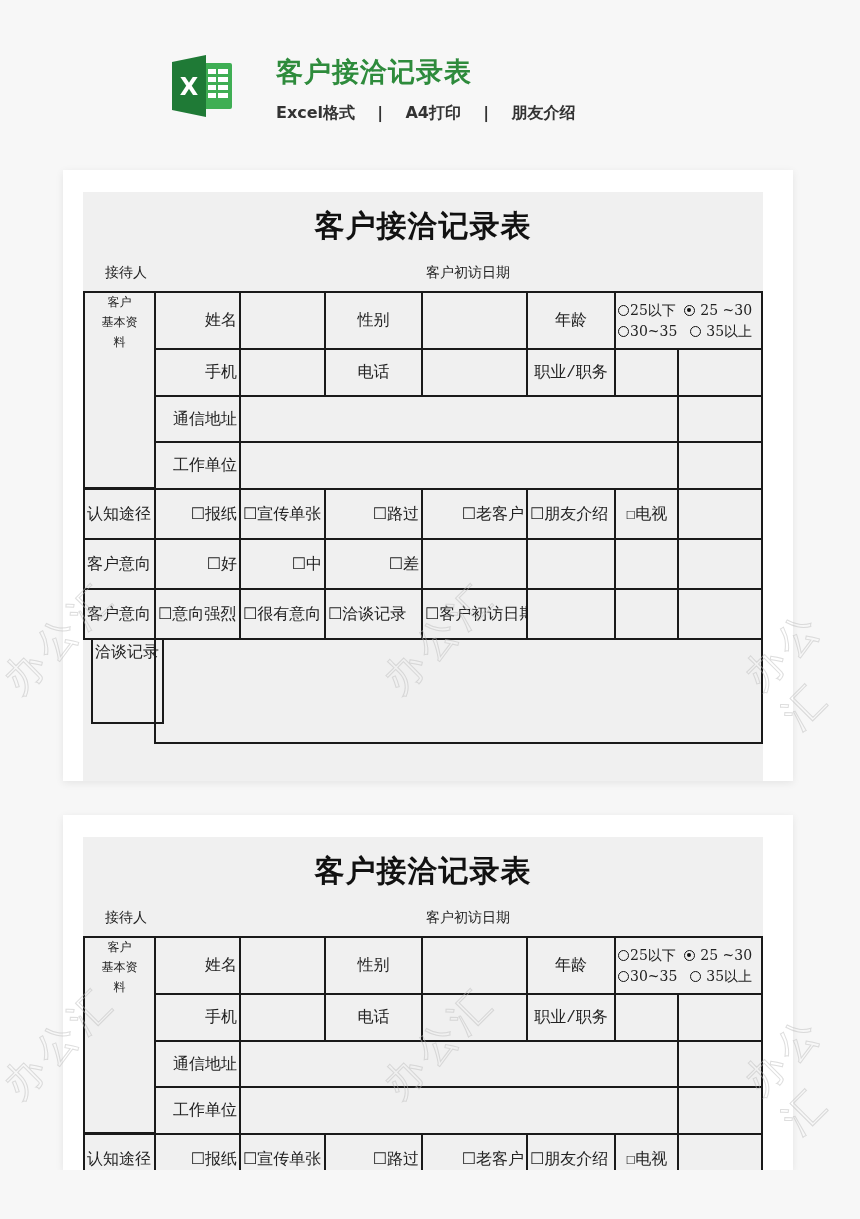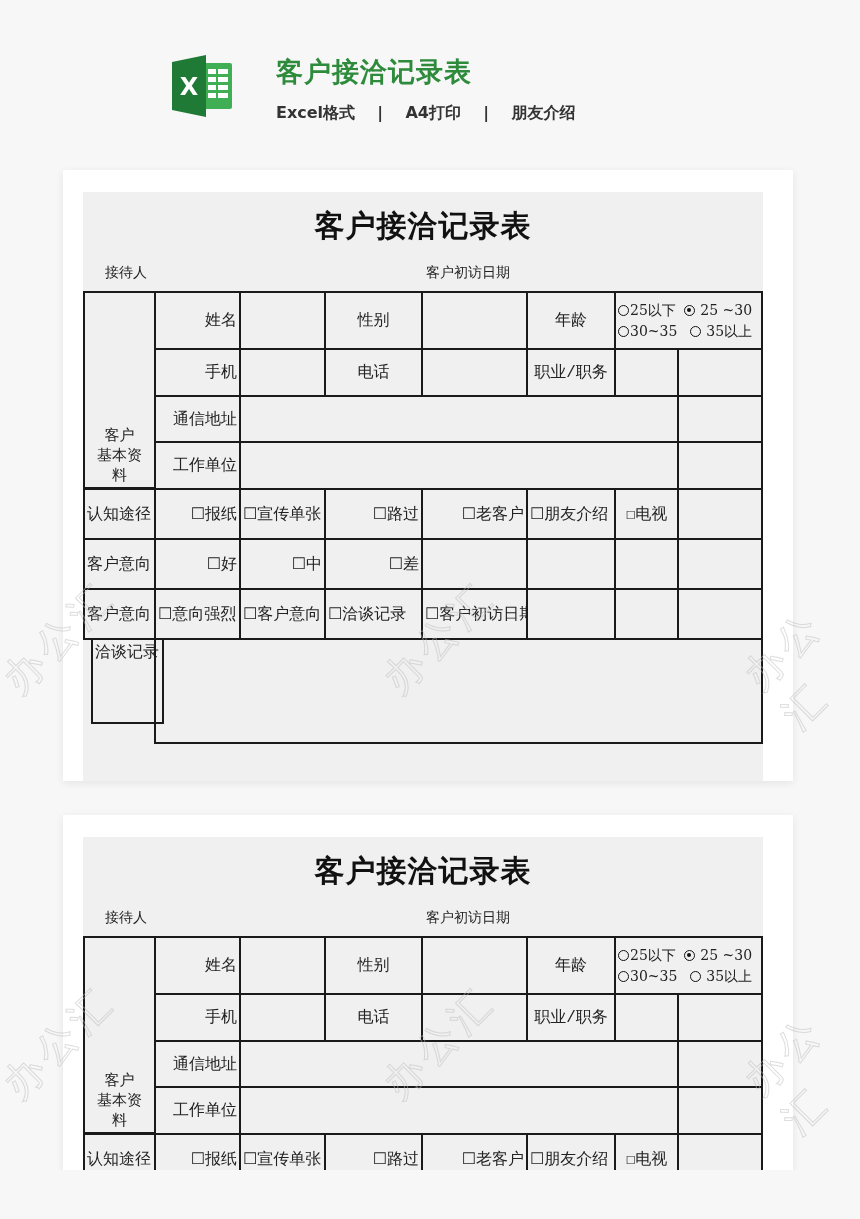--- a/index.html
+++ b/index.html
@@ -22,21 +22,21 @@
   .doc-title { position: absolute; left: 0; top: 14px; width: 680px; text-align: center; font-size: 30px; font-weight: bold; letter-spacing: 1px; color: #111; }
   .meta-left { position: absolute; left: 22px; top: 72px; font-size: 14px; }
   .meta-mid { position: absolute; left: 343px; top: 72px; font-size: 14px; }
 
   .grid { position: absolute; left: 0; top: 99px; }
   .cell { position: absolute; border: 2px solid #1a1a1a; font-size: 16px; display: flex; align-items: center; white-space: nowrap; overflow: hidden; }
   .r { justify-content: flex-end; padding-right: 2px; }
   .c { justify-content: center; font-family: Liberation Mono, monospace; }
   .l { justify-content: flex-start; padding-left: 2px; }
   .top { align-items: flex-start; padding-top: 2px; }
-  .stack { flex-direction: column; justify-content: flex-end; line-height: 20px; font-size: 15px; }
+  .stack { flex-direction: column; justify-content: flex-start; line-height: 20px; font-size: 12px; }
   .age { flex-direction: column; align-items: flex-start; justify-content: center; font-size: 14px; line-height: 21px; padding-left: 2px; }
   .age .row { display: flex; gap: 8px; }
   .radio { display: inline-block; width: 11px; height: 11px; border: 1.5px solid #111; border-radius: 50%; position: relative; margin-right: 1px; vertical-align: -1px; }
   .radio.on::after { content: ""; position: absolute; left: 2px; top: 2px; width: 4px; height: 4px; background: #111; border-radius: 50%; }
 
   .bottom-fade { position: absolute; left: 0; top: 1170px; width: 860px; height: 49px; background: #f7f7f7; }
 
   .wm { position: absolute; font-family: "DejaVu Sans", sans-serif; font-size: 40px; color: rgba(200,200,200,0.35); transform: rotate(-45deg); pointer-events: none; letter-spacing: 6px; -webkit-text-stroke: 1px rgba(190,190,190,0.5); color: transparent; }
 </style>
 </head>
@@ -131,21 +131,21 @@
       <div class="cell r" style="left:71px;top:247px;width:87px;height:52px;">☐好</div>
       <div class="cell r" style="left:156px;top:247px;width:87px;height:52px;">☐中</div>
       <div class="cell r" style="left:241px;top:247px;width:99px;height:52px;">☐差</div>
       <div class="cell" style="left:338px;top:247px;width:107px;height:52px;"></div>
       <div class="cell" style="left:443px;top:247px;width:90px;height:52px;"></div>
       <div class="cell" style="left:531px;top:247px;width:65px;height:52px;"></div>
       <div class="cell" style="left:594px;top:247px;width:86px;height:52px;"></div>
 
       <div class="cell l" style="left:0;top:297px;width:73px;height:52px;">客户意向</div>
       <div class="cell l" style="left:71px;top:297px;width:87px;height:52px;">☐意向强烈</div>
-      <div class="cell l" style="left:156px;top:297px;width:87px;height:52px;">☐客户意向</div>
+      <div class="cell l" style="left:156px;top:297px;width:87px;height:52px;">☐很有意向</div>
       <div class="cell l" style="left:241px;top:297px;width:99px;height:52px;">☐洽谈记录</div>
       <div class="cell l" style="left:338px;top:297px;width:107px;height:52px;">☐客户初访日期</div>
       <div class="cell" style="left:443px;top:297px;width:90px;height:52px;"></div>
       <div class="cell" style="left:531px;top:297px;width:65px;height:52px;"></div>
       <div class="cell" style="left:594px;top:297px;width:86px;height:52px;"></div>
 
       <div class="cell l top" style="left:0;top:347px;width:73px;height:86px;margin-left:8px;">洽谈记录</div>
       <div class="cell" style="left:71px;top:347px;width:609px;height:106px;"></div>
     </div>
   </div>

